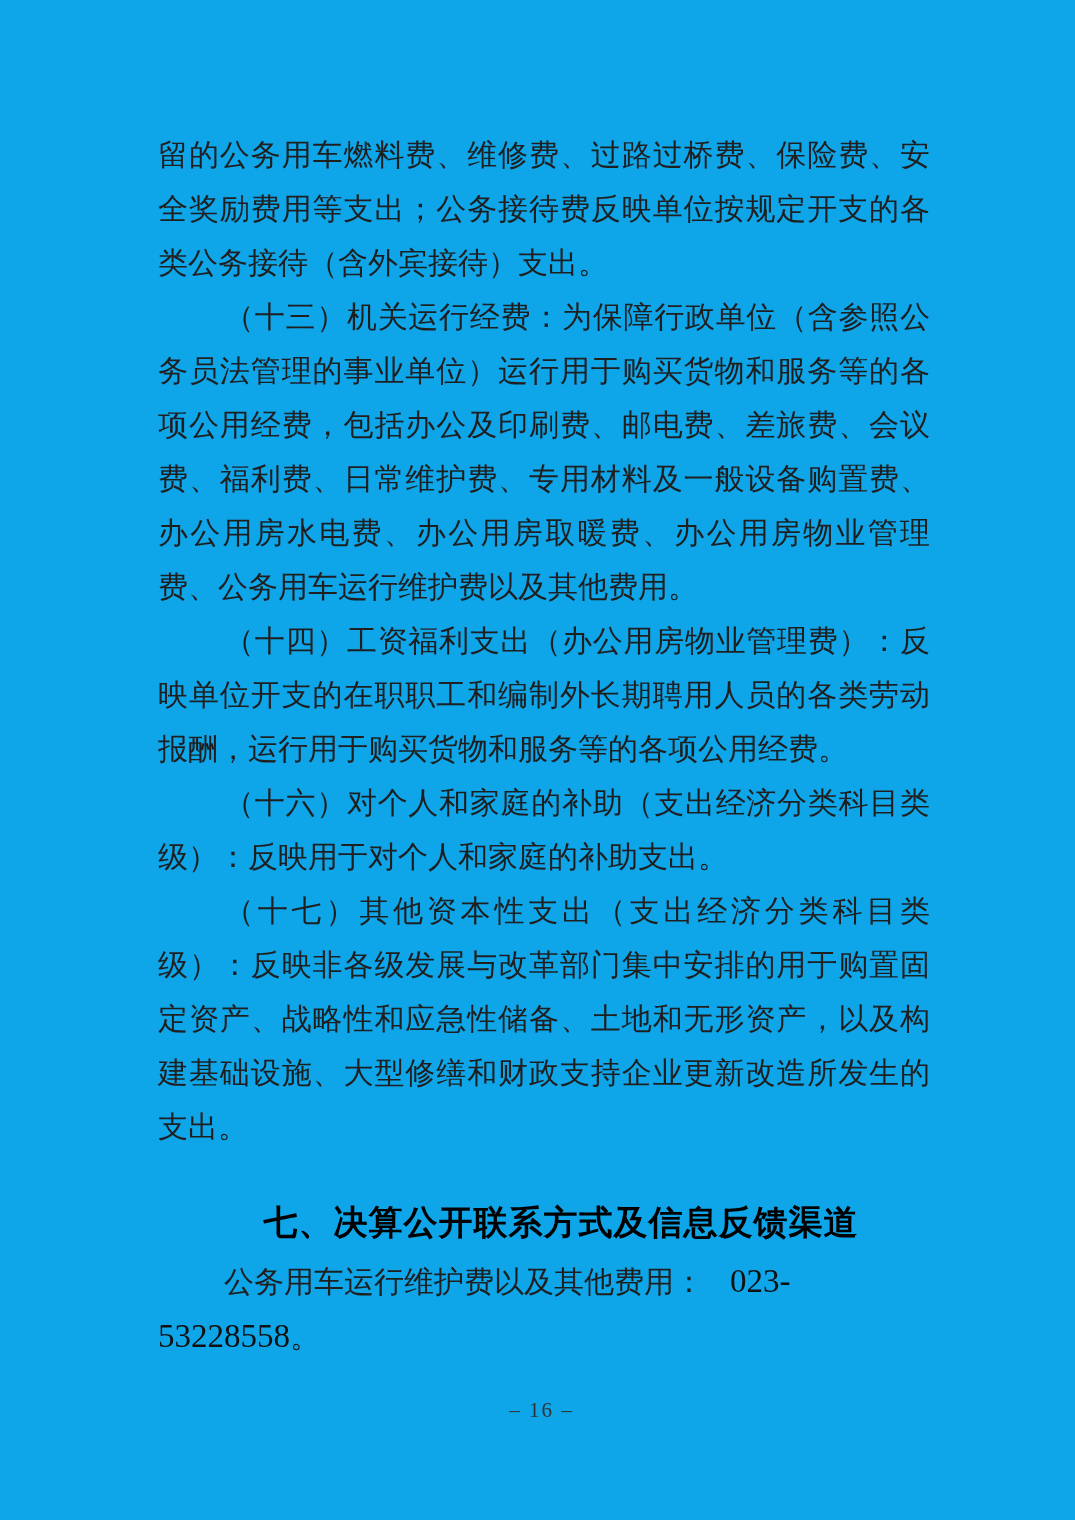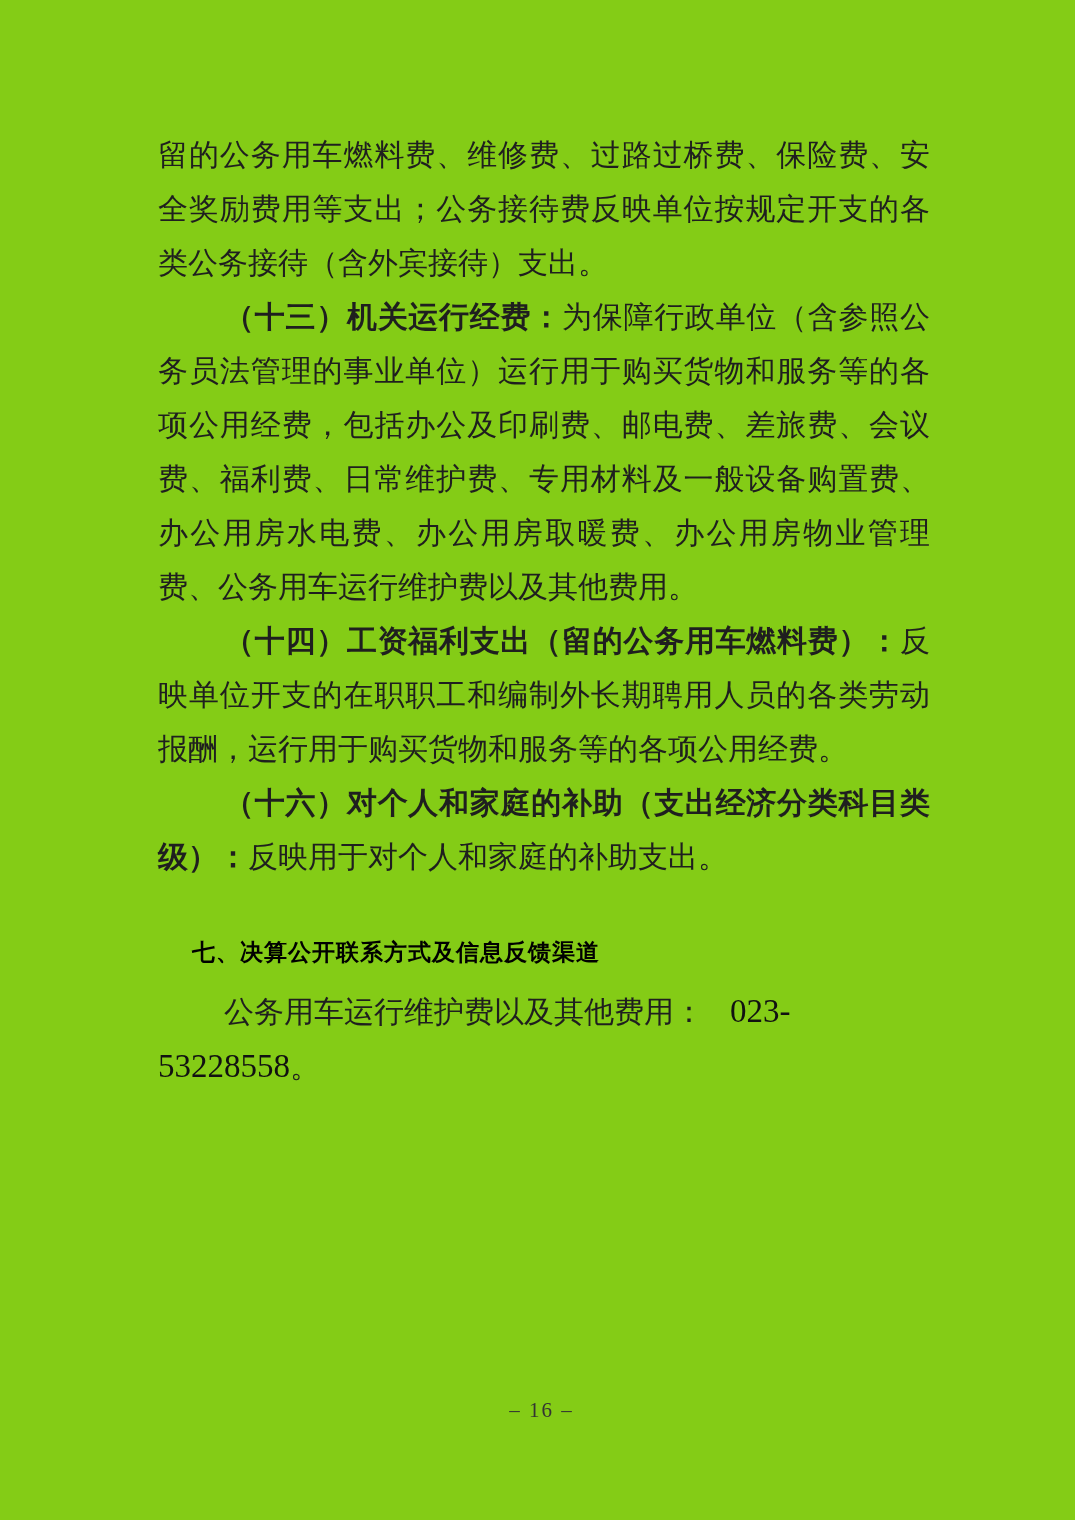--- a/index.html
+++ b/index.html
@@ -5,21 +5,21 @@
   html, body {
     margin: 0;
     padding: 0;
     background: #e8e8e8;
   }
   .page {
     position: relative;
     width: 1075px;
     height: 1520px;
     margin: 0 auto;
-    background: #84cc16;
+    background: #0ea5e9;
     overflow: hidden;
     box-sizing: border-box;
   }
   .content {
     position: absolute;
     left: 158px;
     top: 128px;
     width: 772px;
   }
   .body-para {
@@ -28,31 +28,32 @@
     font-size: 30px;
     line-height: 54px;
     color: #1f1f1f;
     text-align: justify;
     text-justify: inter-character;
   }
   .body-para.indent {
     text-indent: 2.2em;
   }
   .lead {
-    font-weight: bold;
+    font-weight: normal;
     margin-top: 12px;
   }
   .section-heading {
     margin: 40px 0 0 34px;
     font-family: "Liberation Sans", "DejaVu Sans", sans-serif;
     font-weight: bold;
-    font-size: 23px;
+    font-size: 34px;
     line-height: 56px;
     color: #000000;
     letter-spacing: 1px;
+    text-align: center;
   }
   .contact-line {
     margin: 4px 0 0 0;
     font-family: "Liberation Serif", "DejaVu Serif", serif;
     font-size: 30px;
     line-height: 54px;
     color: #1f1f1f;
     text-indent: 2.2em;
   }
   .phone-number {
@@ -79,25 +80,26 @@
 </head>
 <body>
 
 <div class="page">
   <div class="content">
 
     <p class="body-para"><span class="lead"></span><span>留的公务用车燃料费、维修费、过路过桥费、保险费、安全奖励费用等支出；公务接待费反映单位按规定开支的各类公务接待（含外宾接待）支出。</span></p>
 
     <p class="body-para indent"><span class="lead">（十三）机关运行经费：</span><span>为保障行政单位（含参照公务员法管理的事业单位）运行用于购买货物和服务等的各项公用经费，包括办公及印刷费、邮电费、差旅费、会议费、福利费、日常维护费、专用材料及一般设备购置费、办公用房水电费、办公用房取暖费、办公用房物业管理费、公务用车运行维护费以及其他费用。</span></p>
 
-    <p class="body-para indent"><span class="lead">（十四）工资福利支出（留的公务用车燃料费）：</span><span>反映单位开支的在职职工和编制外长期聘用人员的各类劳动报酬，运行用于购买货物和服务等的各项公用经费。</span></p>
+    <p class="body-para indent"><span class="lead">（十四）工资福利支出（办公用房物业管理费）：</span><span>反映单位开支的在职职工和编制外长期聘用人员的各类劳动报酬，运行用于购买货物和服务等的各项公用经费。</span></p>
 
 
     <p class="body-para indent"><span class="lead">（十六）对个人和家庭的补助（支出经济分类科目类级）：</span><span>反映用于对个人和家庭的补助支出。</span></p>
 
+    <p class="body-para indent"><span class="lead">（十七）其他资本性支出（支出经济分类科目类级）：</span><span>反映非各级发展与改革部门集中安排的用于购置固定资产、战略性和应急性储备、土地和无形资产，以及构建基础设施、大型修缮和财政支持企业更新改造所发生的支出。</span></p>
 
     <h2 class="section-heading">七、决算公开联系方式及信息反馈渠道</h2>
 
     <p class="contact-line"><span>公务用车运行维护费以及其他费用：</span><span class="phone-number">023-53228558</span><span class="phone-suffix">。</span></p>
 
   </div>
 
   <div class="page-number">– 16 –</div>
 </div>
 

